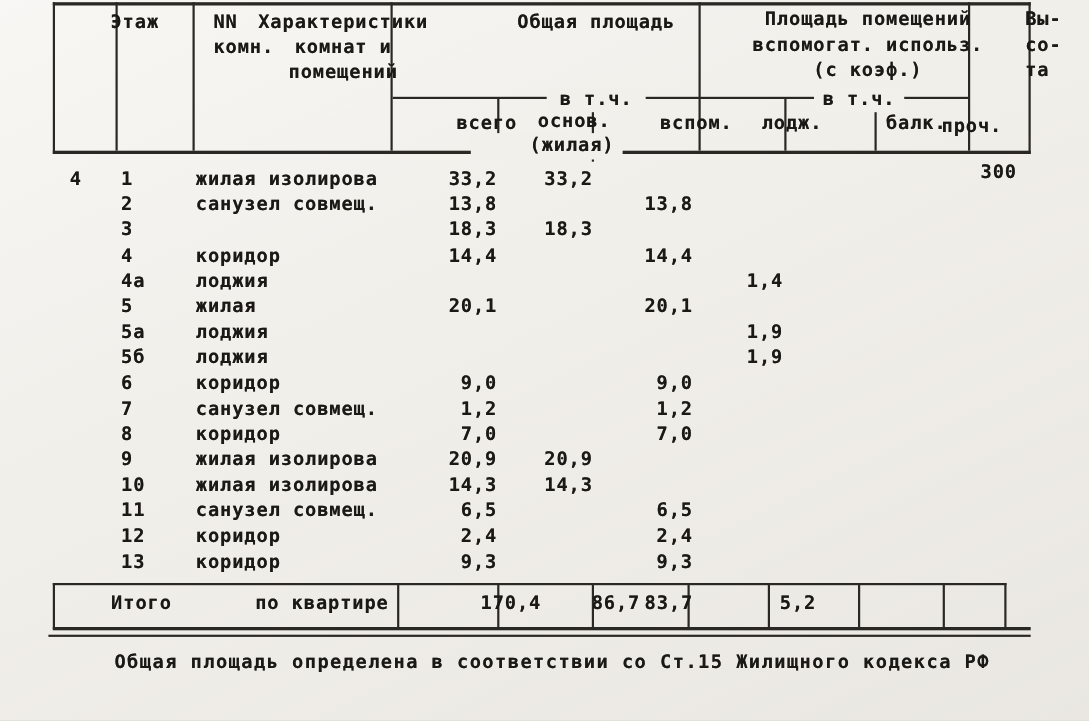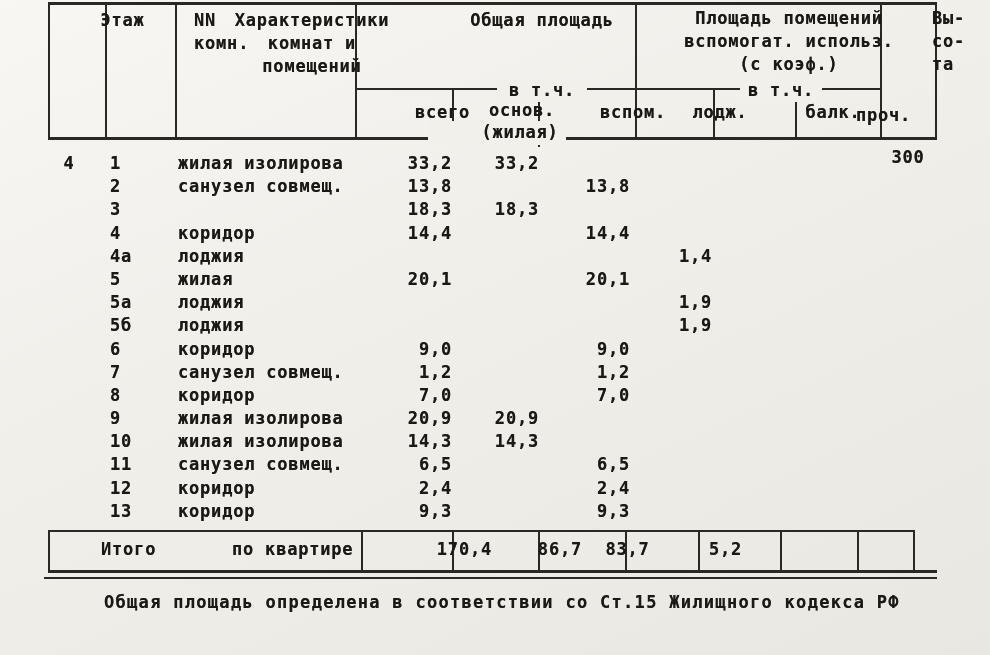--- a/index.html
+++ b/index.html
@@ -55,21 +55,21 @@
   .c-total{left:357px;width:95px;}
   .c-main{left:457px;width:82px;}
   .c-aux{left:547px;width:83px;}
   .c-lodzh{left:641px;width:71px;}
   .c-height{left:882px;width:52px;text-align:center;top:-6px;}
   
   .t-label{left:55px;top:538px;}
   .t-scope{left:186px;top:538px;}
   .t-total{left:363px;top:538px;width:83px;text-align:right;}
   .t-main{left:454px;top:538px;width:82px;text-align:right;}
-  .t-aux{left:540px;top:538px;width:83px;text-align:center;}
+  .t-aux{left:540px;top:538px;width:83px;text-align:left;}
   .t-lodzh{left:627px;top:538px;width:69px;text-align:right;}
   
   .footnote{left:58px;top:591px;letter-spacing:1.3px;}
 </style>
 </head>
 <body>
 
 <div class="page">
 
   <div class="hl" style="left:48px;top:2px;width:889px"></div>

